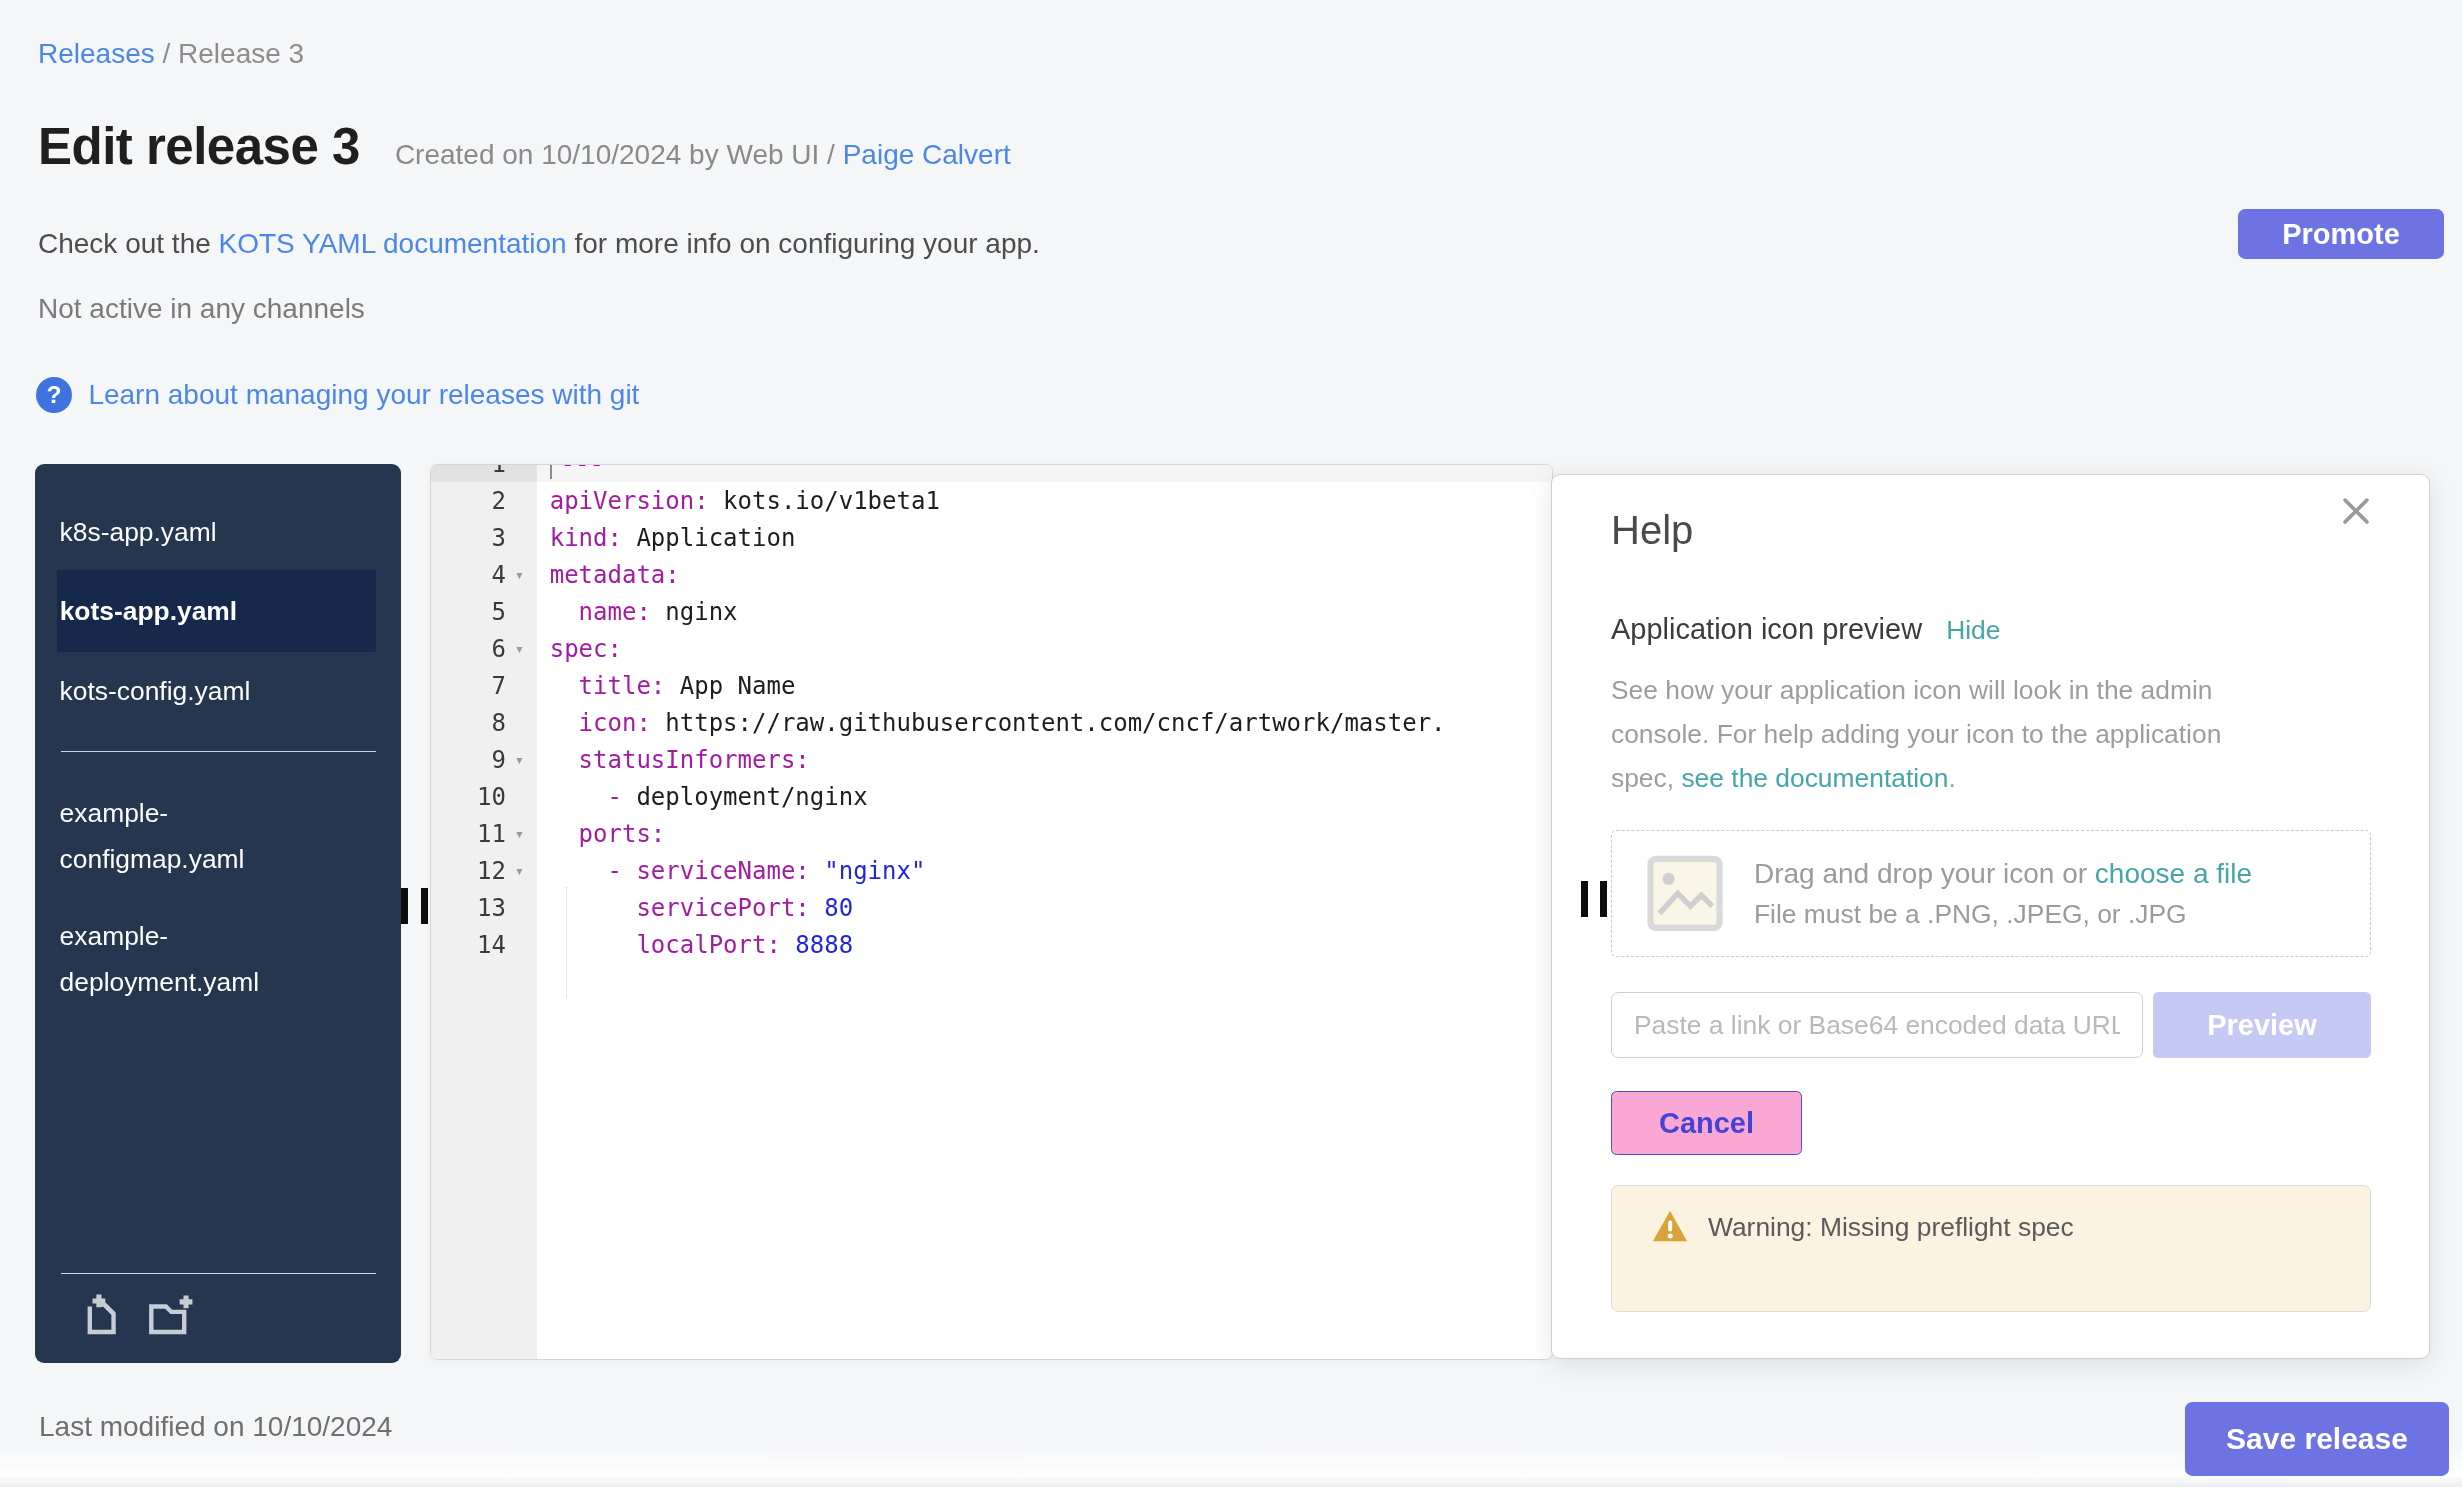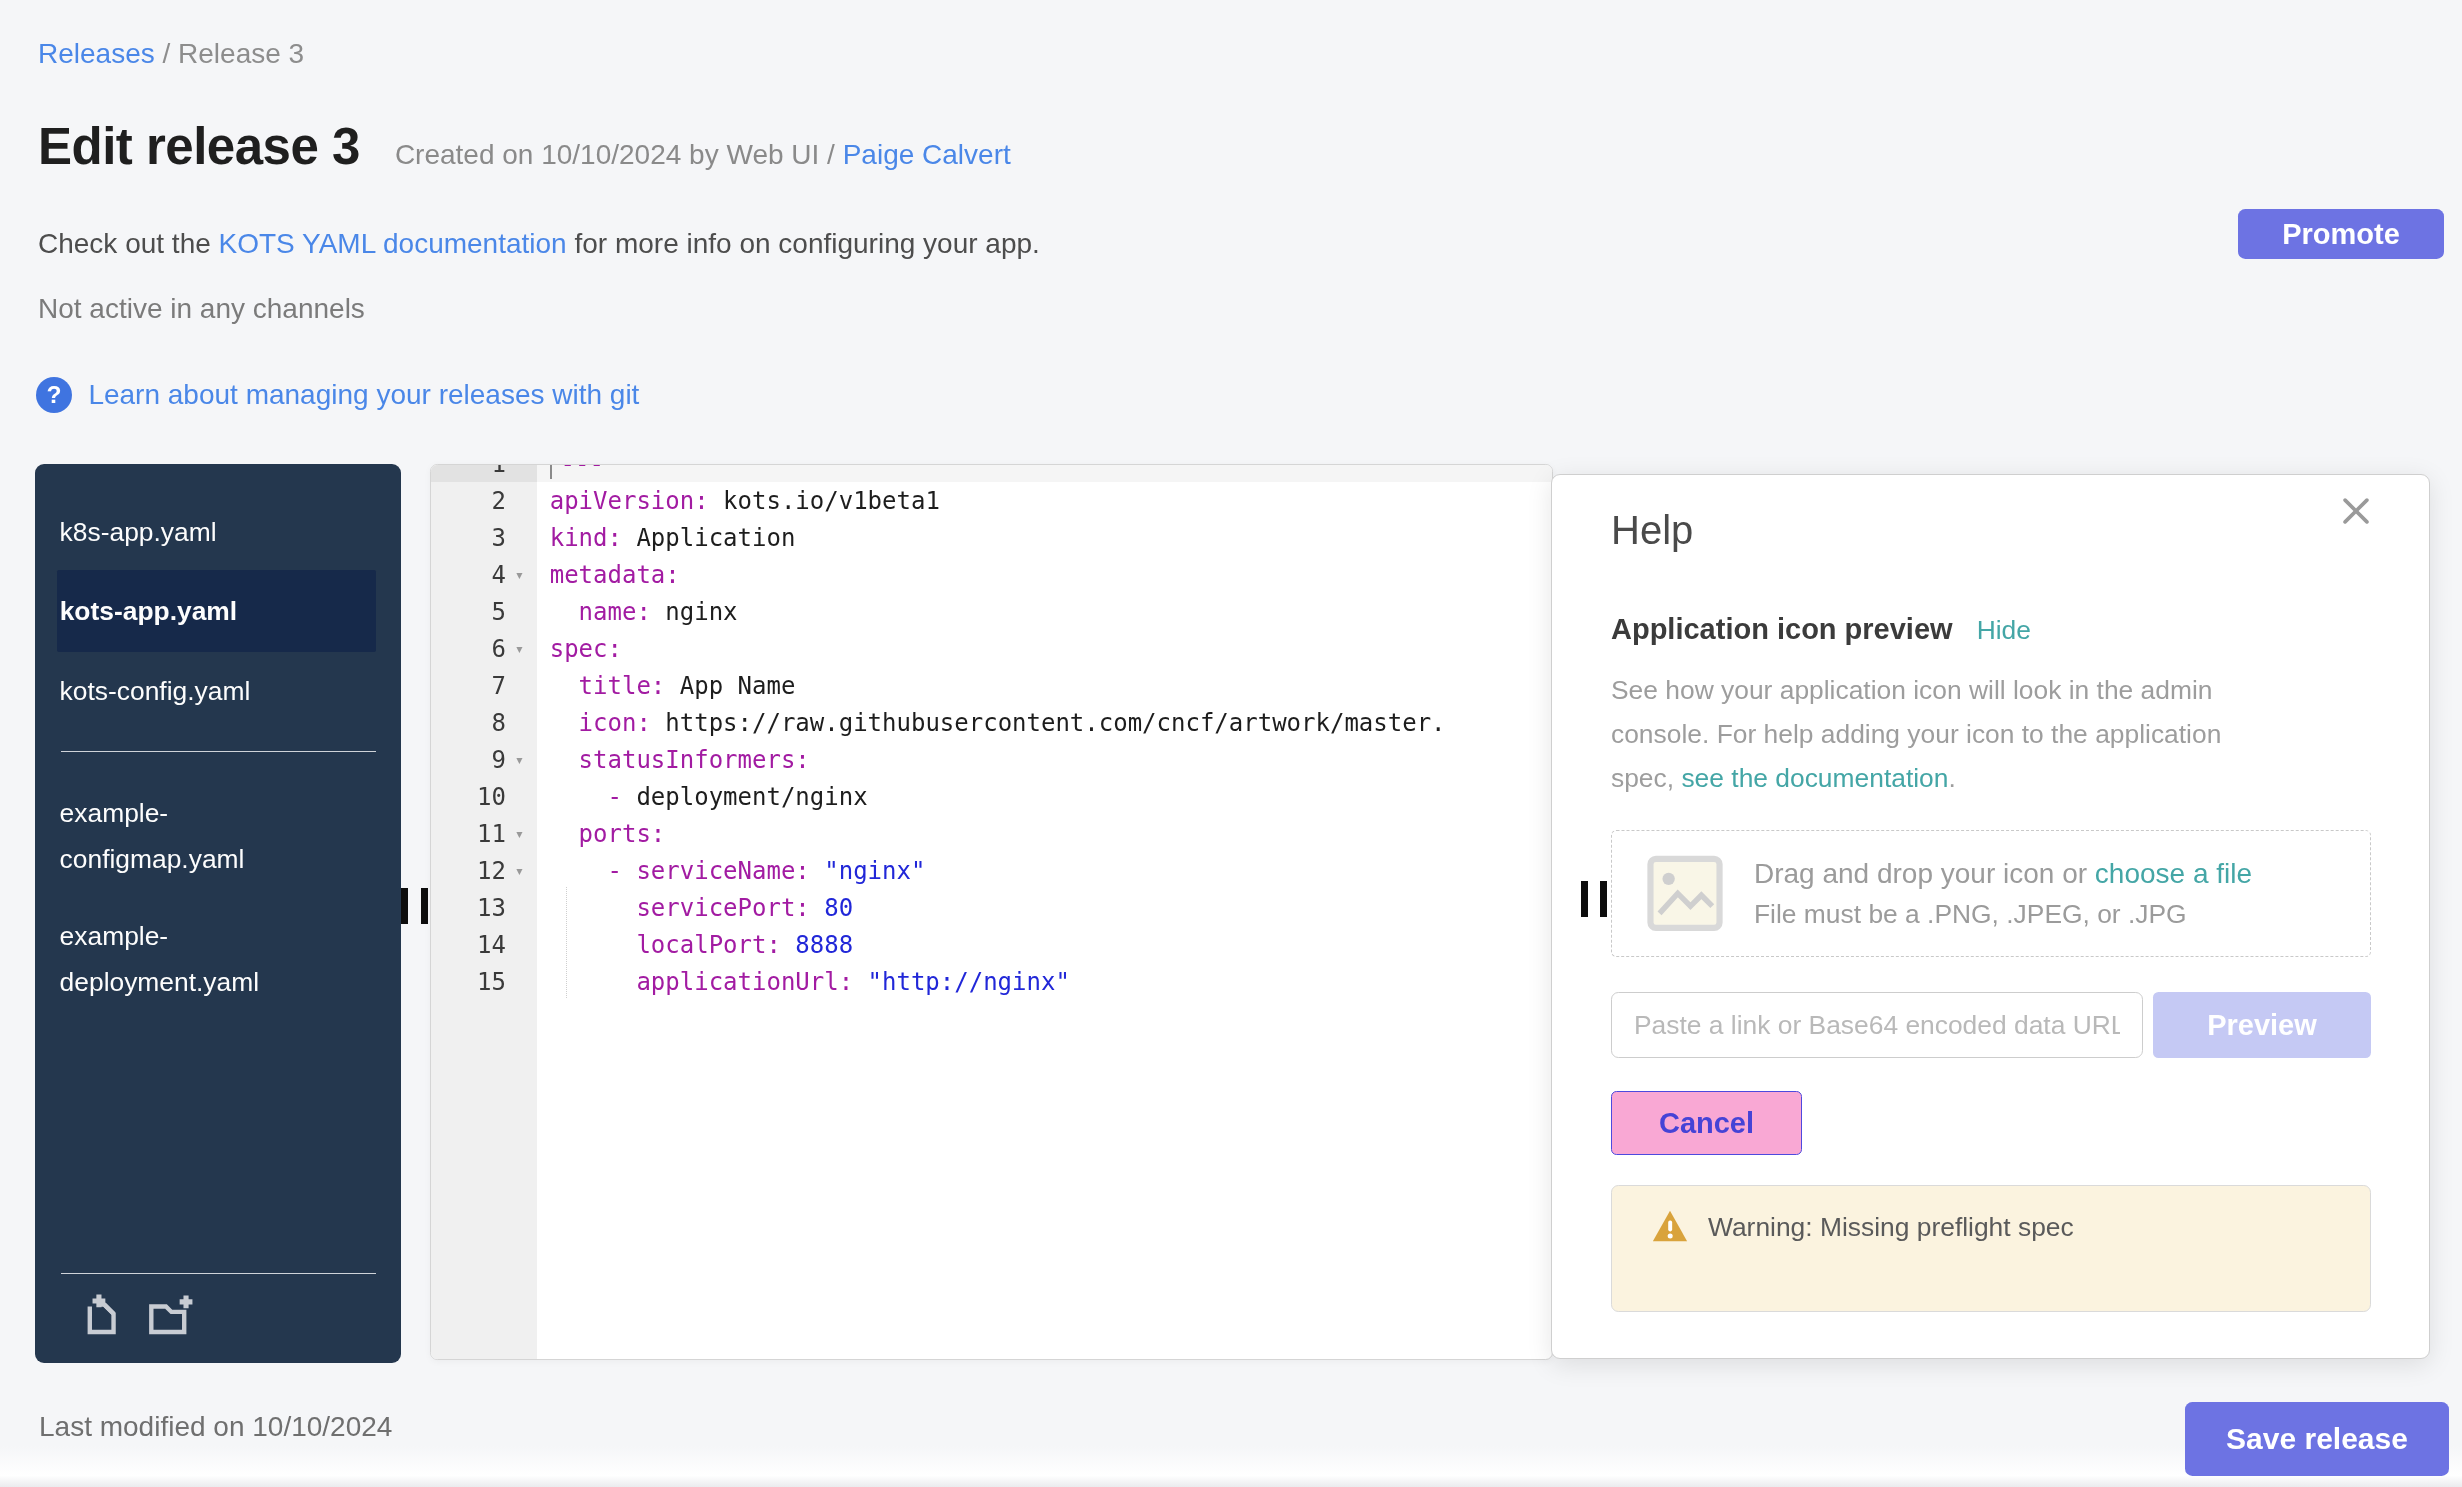--- a/index.html
+++ b/index.html
@@ -103,21 +103,21 @@
 
   
   .help-panel {
     left:1551px; top:474px; width:879px; height:885px;
     background:#fff; border:0.9px solid #cfcfcf; border-radius:9px;
     box-shadow:0 5.5px 25.5px rgba(0,0,0,0.10);
   }
   .help-close { position:absolute; top:16.4px; right:53px; width:40px; height:40px; cursor:pointer; }
   .help-title { position:absolute; left:59px; top:33px; font-size:40px; color:#4a4a4a; font-weight:400; }
   .help-sec-row { position:absolute; left:59px; top:138px; display:flex; align-items:baseline; }
-  .help-sec-title { font-size:29px; font-weight:700; color:#3b3b3b; }
+  .help-sec-title { font-size:29px; font-weight:400; color:#3b3b3b; }
   .link-teal { color:#44a6a6; text-decoration:none; cursor:pointer; }
   .help-hide { font-size:26.4px; margin-left:24px; }
   .help-para {
     position:absolute; left:59px; top:193px; width:637px;
     font-size:26.4px; line-height:44px; color:#9d9d9d;
   }
   .dropzone {
     position:absolute; left:59px; top:355px; width:760px; height:127px;
     border:1.8px dashed #c9c9c9; border-radius:5.5px;
     display:flex; align-items:center; padding-left:33px; cursor:pointer;
@@ -317,27 +317,20 @@
         </span>
         <span class="code-text"><span class="seg-key">      servicePort:</span><span class="seg-lit"> 80</span></span>
       </div>
       <div class="code-row">
         <span class="gutter-cell">
           <span class="line-num">14</span>
           <span class="fold-caret"></span>
         </span>
         <span class="code-text"><span class="seg-key">      localPort:</span><span class="seg-lit"> 8888</span></span>
       </div>
-      <div class="code-row">
-        <span class="gutter-cell">
-          <span class="line-num">15</span>
-          <span class="fold-caret"></span>
-        </span>
-        <span class="code-text"><span class="seg-key">      applicationUrl:</span><span class="seg-lit"> "http://nginx"</span></span>
-      </div>
     </div>
 </div>
 
 <div class="abs help-panel">
   <span class="help-close">
     <svg width="40" height="40" viewBox="0 0 44 44">
         <path d="M10 10 L34 34 M34 10 L10 34" stroke="#9a9a9a" stroke-width="4" stroke-linecap="round"></path>
       </svg>
   </span>
   <div class="help-title">Help</div>

